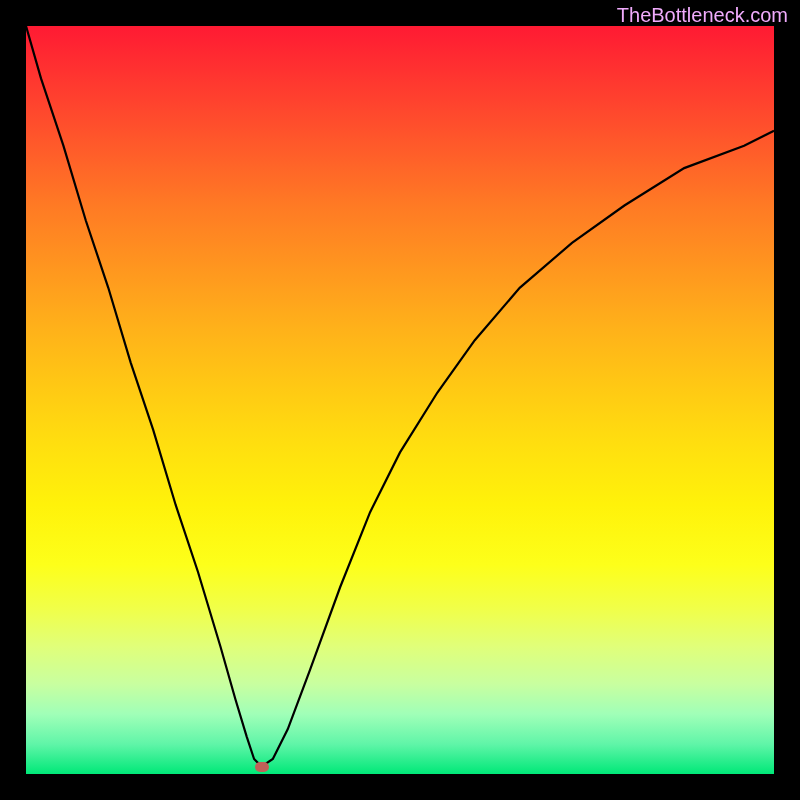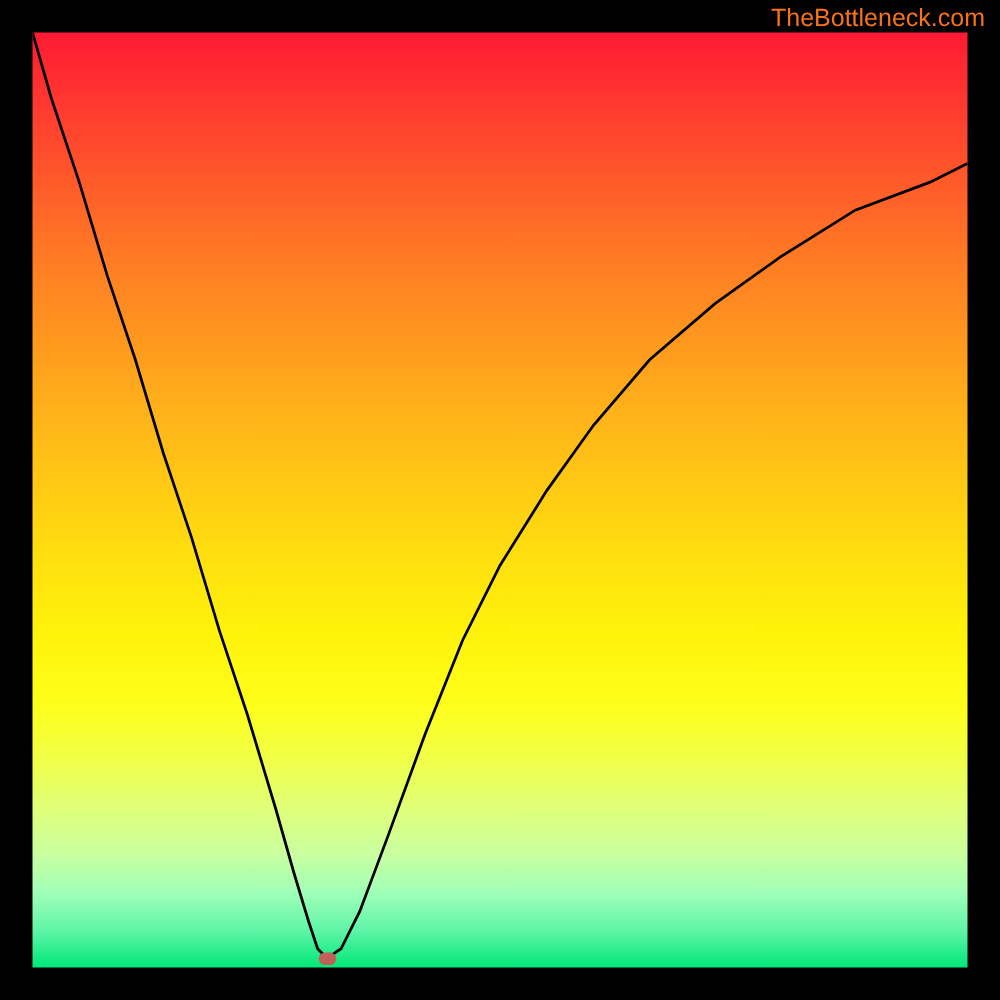--- a/index.html
+++ b/index.html
@@ -8,21 +8,21 @@
     height: 800px;
     background: #000;
     position: relative;
     font-family: Arial, sans-serif;
     overflow: hidden;
   }
   .watermark {
     position: absolute;
     top: 4px;
     right: 12px;
-    color: #f97316;
+    color: #f0abfc;
     font-size: 20px;
     z-index: 10;
   }
   .plot-area {
     position: absolute;
     left: 26px;
     top: 26px;
     width: 748px;
     height: 748px;
     background: linear-gradient(to bottom,

